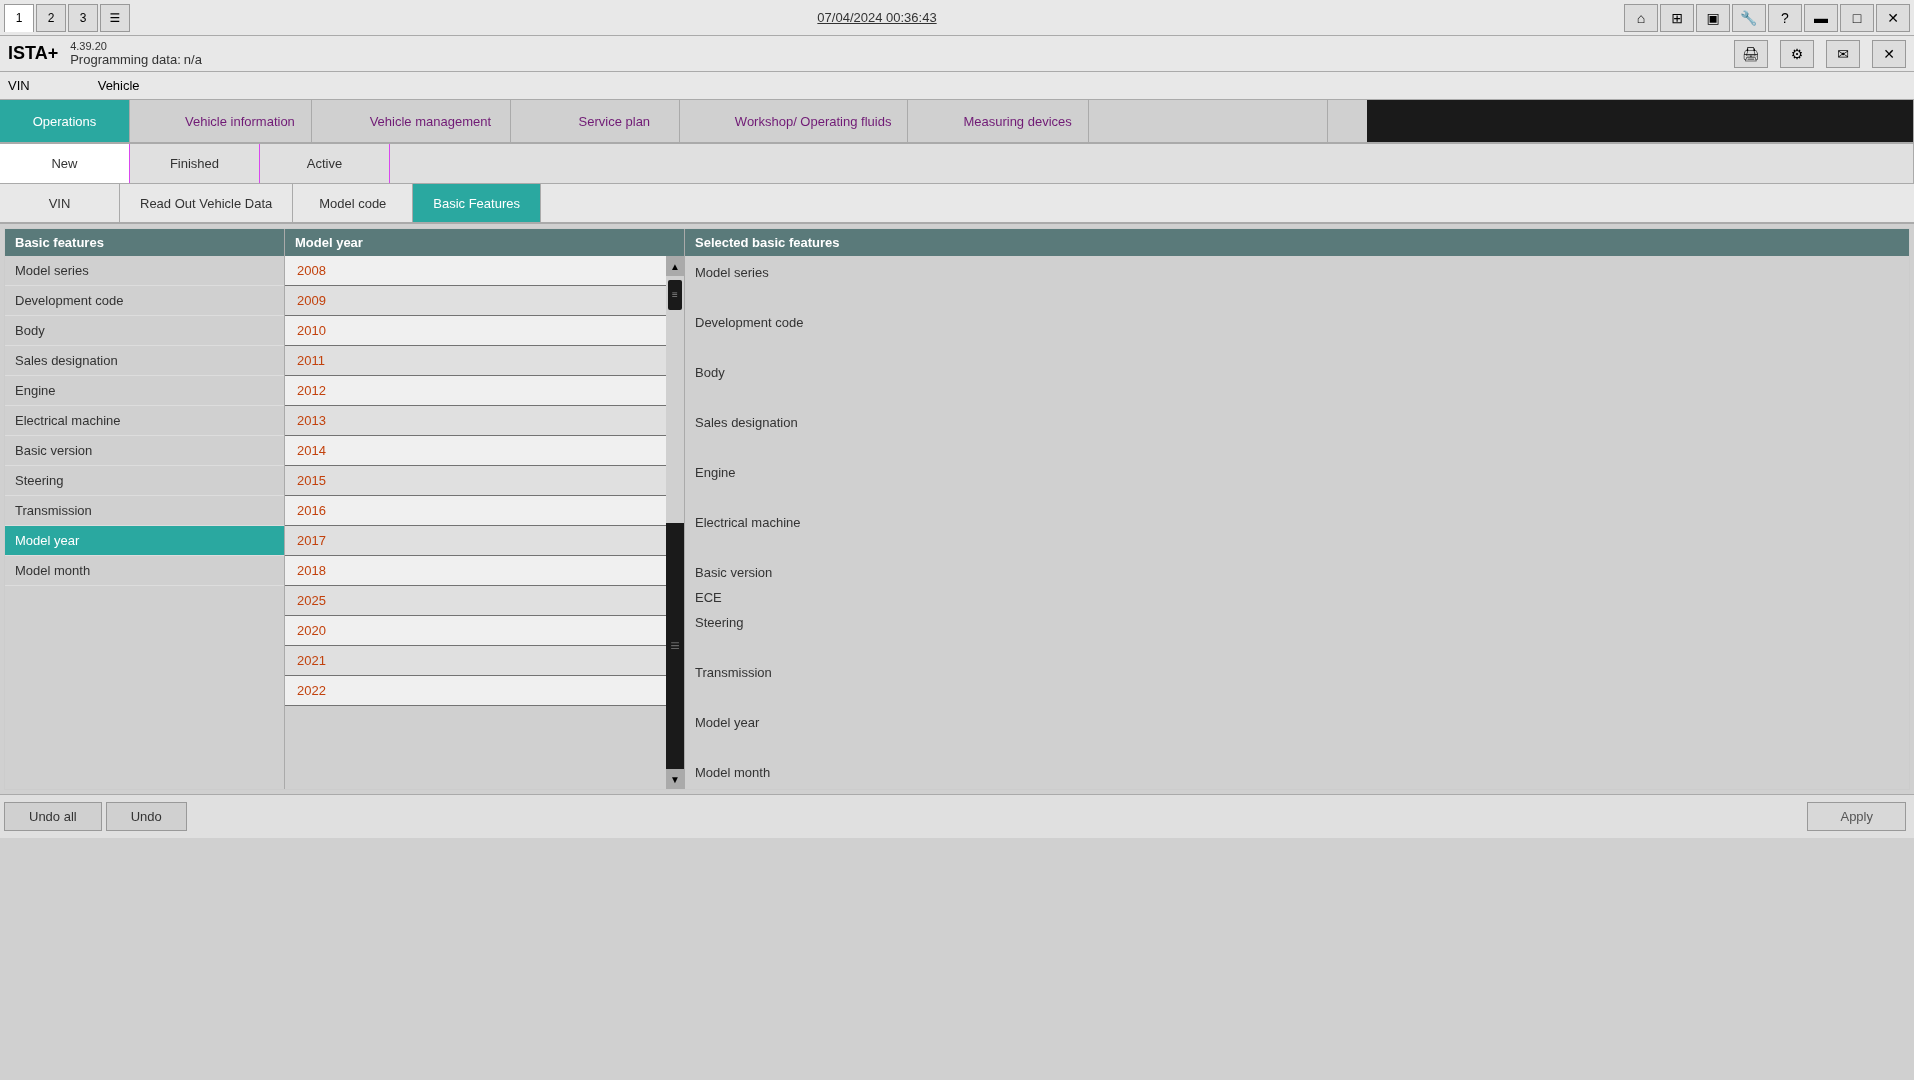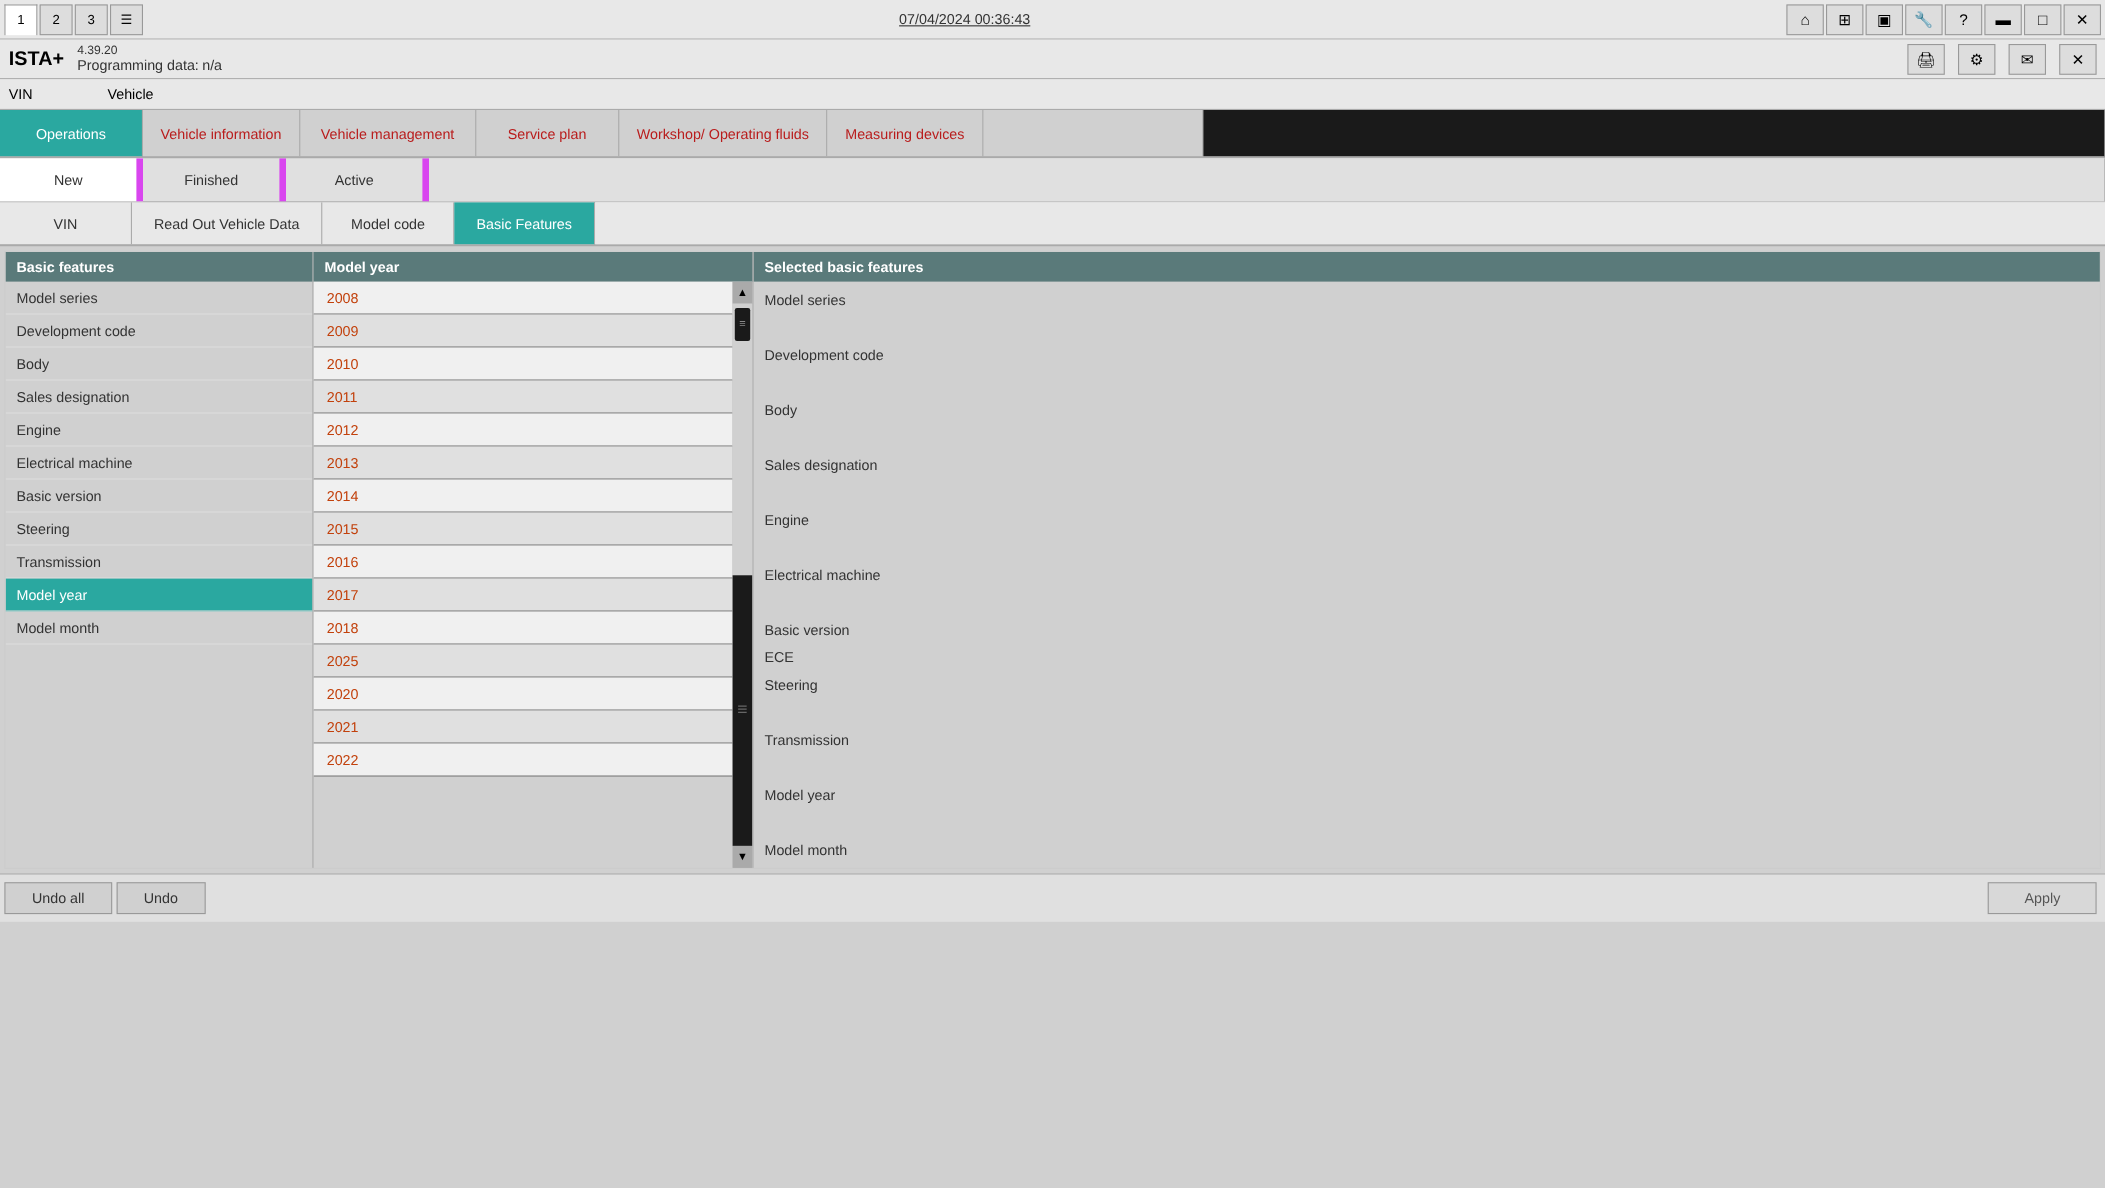--- a/index.html
+++ b/index.html
@@ -32,36 +32,36 @@
     .app-version { font-size: 11px; color: #333; }
 
     
     .toolbar-row {
       display: flex; align-items: center; background: #e8e8e8;
       height: 28px; border-bottom: 1px solid #aaa; padding: 0 8px; gap: 8px;
     }
 
     
     .nav-tabs {
-      display: flex; background: #d0d0d0; border-bottom: 2px solid #aaa; height: 44px;
+      display: flex; background: #d0d0d0; border-bottom: 2px solid #aaa; height: 44px; gap: 39px;
     }
     .nav-tab {
       padding: 0 16px; display: flex; align-items: center; justify-content: center;
-      cursor: pointer; border-right: 1px solid #aaa; font-size: 13px; color: #b91c1c;
+      cursor: pointer; border-right: 1px solid #aaa; font-size: 13px; color: #701a75;
       min-width: 130px; text-align: center;
     }
     .nav-tab.active { background: #2aa8a0; color: #fff; }
 
     
     .sub-tabs {
       display: flex; background: #e0e0e0; border-bottom: 1px solid #aaa; height: 40px;
     }
     .sub-tab {
       padding: 0 12px; display: flex; align-items: center; justify-content: center;
-      cursor: pointer; border-right: 6px solid #d946ef; font-size: 13px; color: #333;
+      cursor: pointer; border-right: 1px solid #d946ef; font-size: 13px; color: #333;
       min-width: 130px;
     }
     .sub-tab.active { background: #fff; }
 
     
     .sub-tabs2 {
       display: flex; background: #e8e8e8; border-bottom: 2px solid #aaa; height: 40px;
     }
     .sub-tab2 {
       padding: 0 20px; display: flex; align-items: center; justify-content: center;

